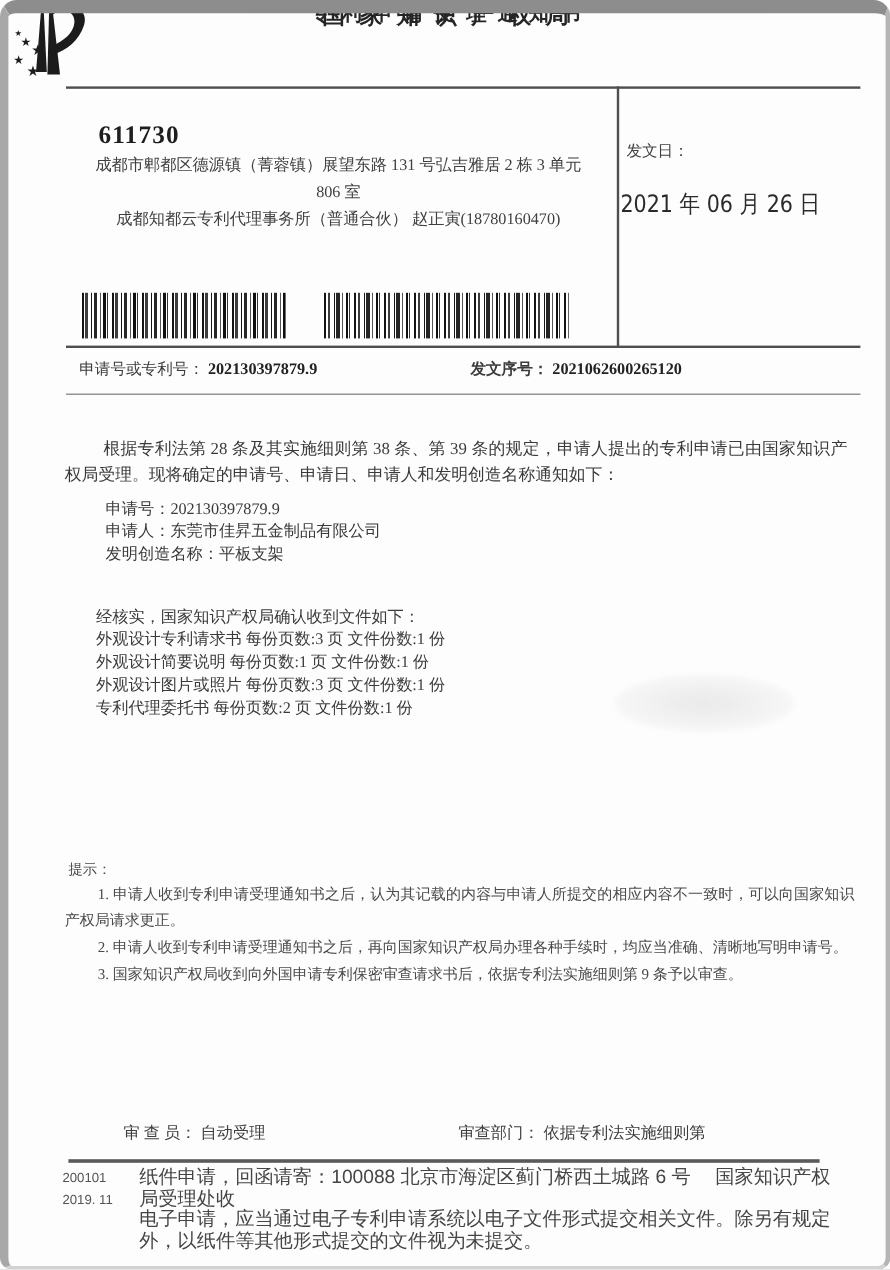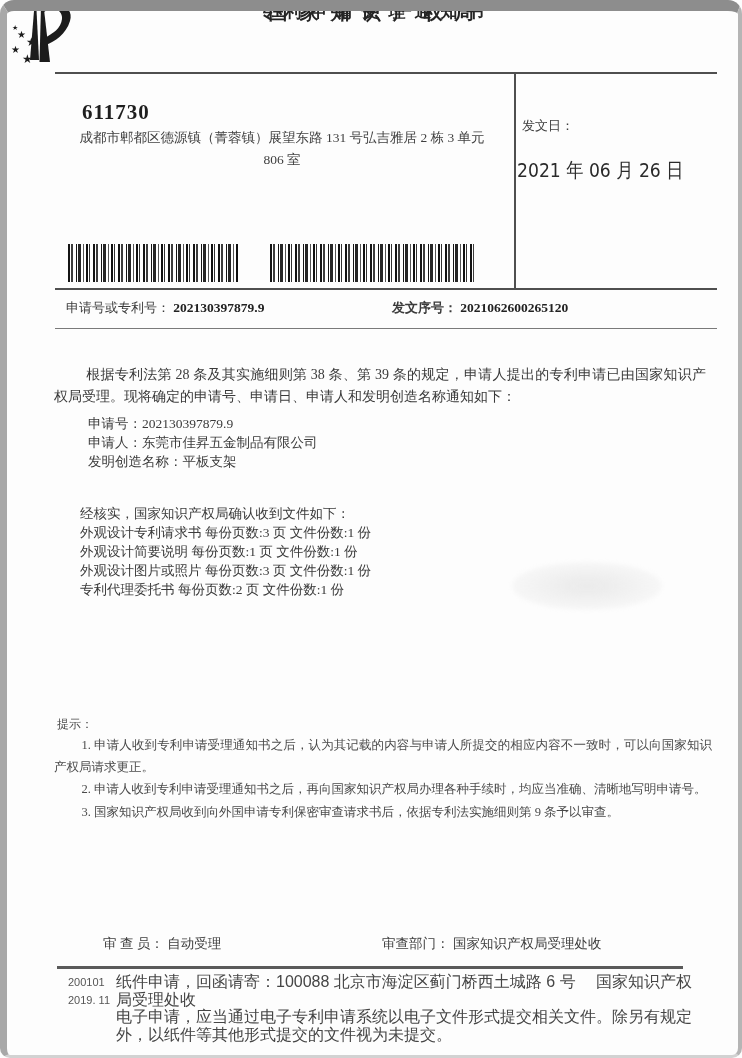--- a/index.html
+++ b/index.html
@@ -70,21 +70,21 @@
   .fields { left:88px; top:414px; font-size:13.5px; line-height:19px; }
   .received { left:80px; top:504px; font-size:13.5px; line-height:19px; }
 
   .tips-head { left:57px; top:716px; font-size:12px; color:#4a4a4a; }
   .tips { left:54px; top:735px; width:658px; font-size:12.5px; color:#4a4a4a; }
   .tips p { margin:0 0 1px 0; line-height:21.5px; text-indent:2.2em; text-align:justify; }
 
   .signoff { top:911px; font-size:13.5px; color:#3d3d3d; white-space:nowrap;margin-top:24px; }
 
   .footer-line { left:57px; width:626px; top:966px; height:3px; background:#5a5a5a; }
-  .foot-codes { left:68px; top:974px; font-size:11px; line-height:17.5px; color:#555;
+  .foot-codes { left:52px; top:974px; font-size:11px; line-height:17.5px; color:#555;
     font-family:"Liberation Sans","DejaVu Sans",sans-serif; }
   .foot-text { left:116px; top:973px; width:586px; font-size:16px; line-height:17.5px; color:#454545;
     font-family:Liberation Sans, sans-serif; }
   .foot-text p { margin:0; }
 
   .smudge { left:512px; top:562px; width:150px; height:48px; border-radius:50%;
     background:radial-gradient(ellipse, rgba(205,205,205,0.4), rgba(255,255,255,0)); filter:blur(2px); }
 </style>
 </head>
 <body>
@@ -107,20 +107,21 @@
   <div class="abs header-title">国家知识产权局</div>
 
   <div class="abs hrule" style="left:55px; width:662px; top:72px;"></div>
   <div class="abs vrule" style="left:514px; top:72px; height:217px;"></div>
   <div class="abs hrule" style="left:55px; width:662px; top:288px;"></div>
   <div class="abs" style="left:55px; width:662px; top:328px; height:1px; background:#7a7a7a;"></div>
 
   <div class="abs zip">611730</div>
   <div class="abs addr" style="top:129px;">成都市郫都区德源镇（菁蓉镇）展望东路 131 号弘吉雅居 2 栋 3 单元</div>
   <div class="abs addr" style="top:151px;">806 室</div>
+  <div class="abs addr" style="top:174px;">成都知都云专利代理事务所（普通合伙）  赵正寅(18780160470)</div>
 
   <div class="abs date-label">发文日：</div>
   <div class="abs date-value">2021 年 06 月 26 日</div>
 
   <div class="abs barcode" style="left:68px; width:170px;"></div>
   <div class="abs barcode" style="left:270px; width:204px;"></div>
 
   <div class="abs ref" style="left:66px;">
     <span>申请号或专利号：</span>
     <b>202130397879.9</b>
@@ -156,21 +157,21 @@
     <p>2. 申请人收到专利申请受理通知书之后，再向国家知识产权局办理各种手续时，均应当准确、清晰地写明申请号。</p>
     <p>3. 国家知识产权局收到向外国申请专利保密审查请求书后，依据专利法实施细则第 9 条予以审查。</p>
   </div>
 
   <div class="abs signoff" style="left:103px;">
     <span>审 查 员：</span>
     <span>自动受理</span>
   </div>
   <div class="abs signoff" style="left:382px;">
     <span>审查部门：</span>
-    <span>国家知识产权局受理处收</span>
+    <span>依据专利法实施细则第</span>
   </div>
 
   <div class="abs footer-line"></div>
   <div class="abs foot-codes">
     <div>200101</div>
     <div>2019. 11</div>
   </div>
   <div class="abs foot-text">
     <p>纸件申请，回函请寄：100088  北京市海淀区蓟门桥西土城路 6 号　 国家知识产权局受理处收</p>
     <p>电子申请，应当通过电子专利申请系统以电子文件形式提交相关文件。除另有规定外，以纸件等其他形式提交的文件视为未提交。</p>

